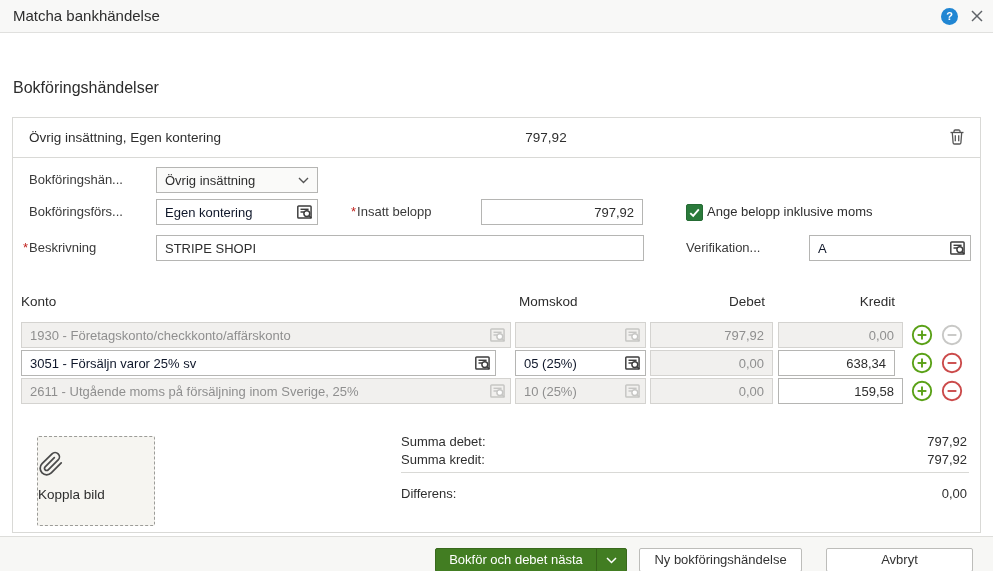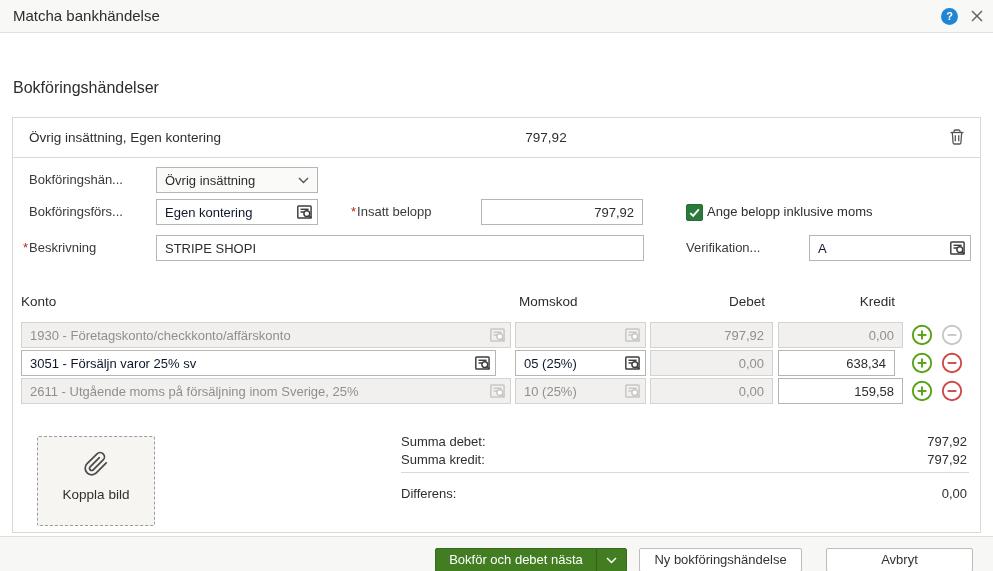--- a/index.html
+++ b/index.html
@@ -40,21 +40,21 @@
   .lookup.ldis{color:#c6c6c4;cursor:default;}
   .checkbox{position:absolute;width:15px;height:15px;background:#2a7a3b;border:1px solid #256b34;
             border-radius:2px;cursor:pointer;}
   .cb-label{position:absolute;font-size:13px;color:#2e2e2e;line-height:26px;}
   
   .th{position:absolute;font-size:13.5px;color:#2d2d2d;}
   .circ{position:absolute;width:24px;height:24px;cursor:pointer;}
   .circ.cdis{cursor:default;}
   
   .attach{position:absolute;left:24px;top:318px;width:118px;height:90px;border:1px dashed #9c9c98;
-          border-radius:2px;background:#f6f5f1;cursor:pointer;text-align:center;box-sizing:border-box;}
+          border-radius:2px;background:#f6f5f1;cursor:pointer;text-align:left;box-sizing:border-box;}
   .attach .clip{margin-top:14px;color:#4a4a4a;}
   .attach .alabel{display:block;margin-top:6px;font-size:13.5px;color:#2e2e2e;}
   
   .trow-lbl{position:absolute;left:388px;font-size:13px;color:#2e2e2e;}
   .trow-val{position:absolute;right:13px;font-size:13px;color:#2e2e2e;text-align:right;}
   .tsep{position:absolute;left:388px;width:568px;border-top:1px solid #d9d9d6;}
   
   .footer{position:absolute;left:0;top:536px;width:993px;height:35px;background:#f7f7f5;
           border-top:1px solid #ddddda;box-sizing:border-box;}
   .btn{position:absolute;top:11px;height:24px;box-sizing:border-box;font-size:13px;border-radius:2px;

